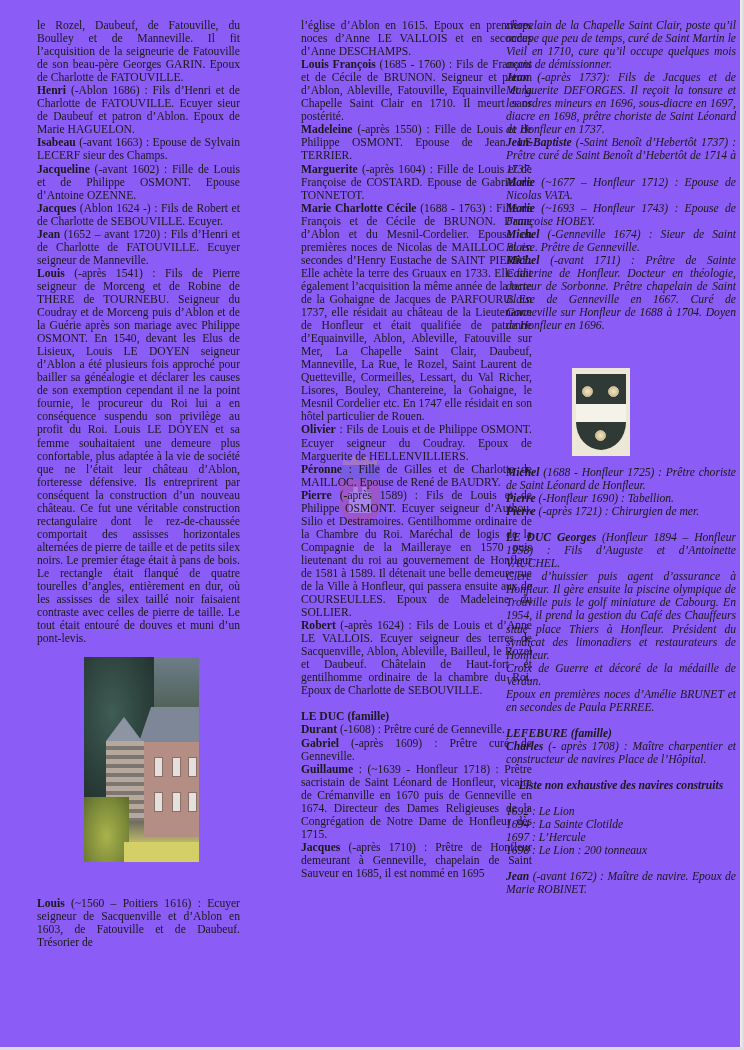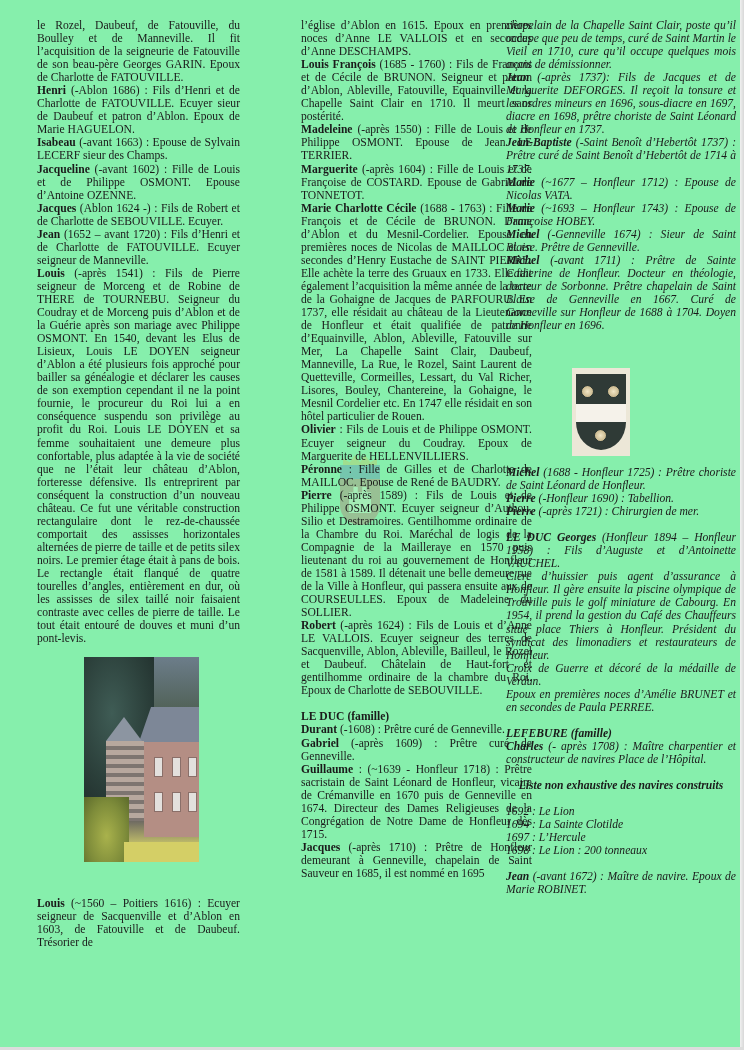--- a/index.html
+++ b/index.html
@@ -1,21 +1,21 @@
 <!DOCTYPE html>
 <html><head>
 <meta charset="utf-8">
 <style>
   html, body { margin: 0; padding: 0; background: #ffffff; }
   body {
     width: 744px; height: 1050px; position: relative; overflow: hidden;
     font-family: "Liberation Serif", "DejaVu Serif", serif;
     color: #1a1a1a;
   }
-  .page { position: absolute; inset: 0; background: #86efac; }
+  .page { position: absolute; inset: 0; background: #8b5cf6; }
   .col {
     position: absolute; top: 19px;
     font-size: 11.6px; line-height: 13.05px;
     text-align: justify;
   }
   .col1 { left: 37px; width: 203px; }
   .col2 { left: 271px; width: 231px; margin-left: 30px; }
   .col3 { left: 506px; width: 230px; font-style: italic; }
   .entry { margin: 0; }
   .entry b { font-weight: bold; }

